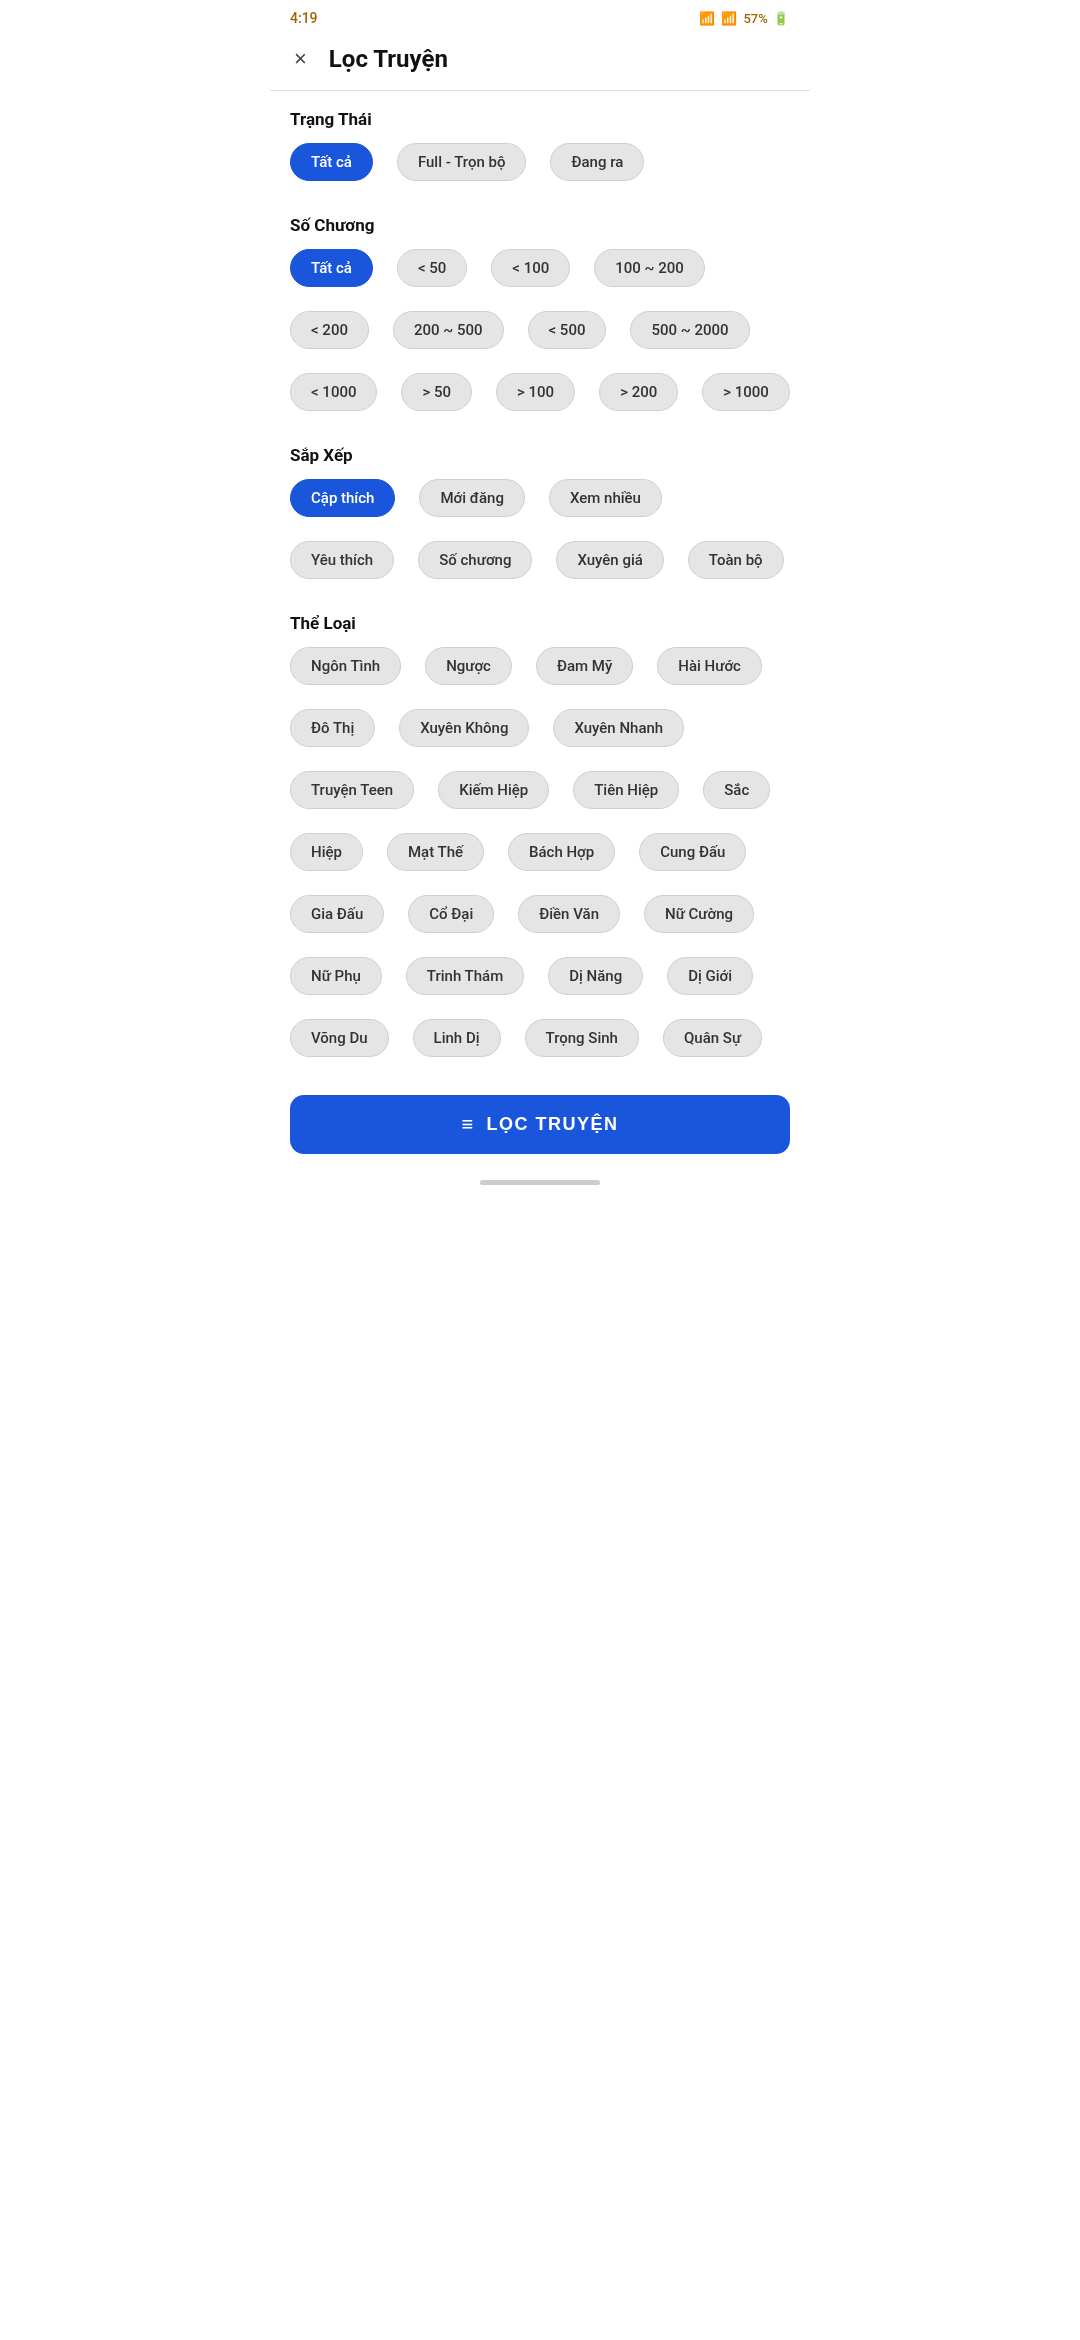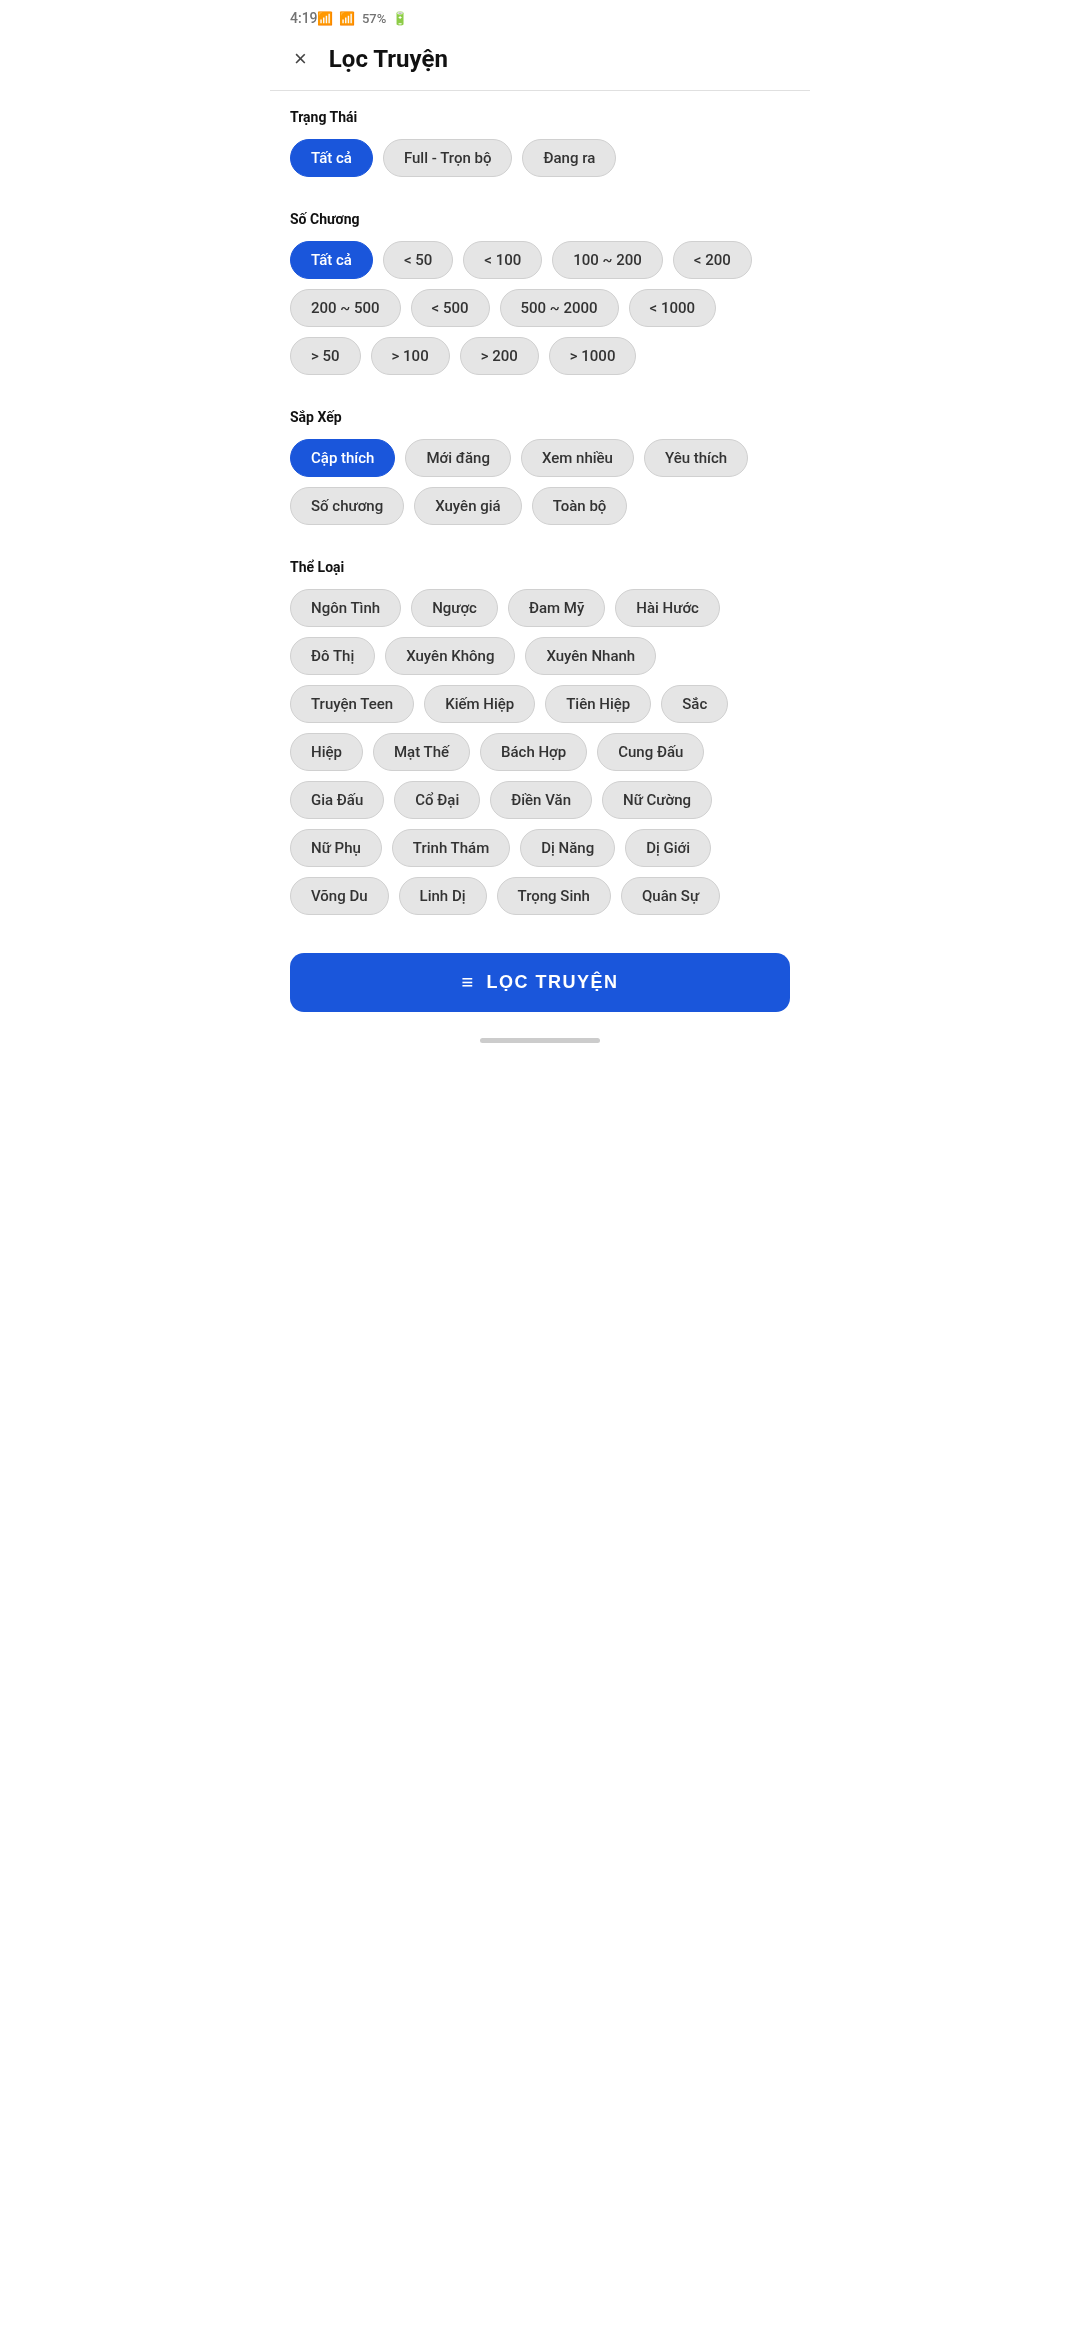--- a/index.html
+++ b/index.html
@@ -6,26 +6,26 @@
     * { box-sizing: border-box; margin: 0; padding: 0; }
     body {
       font-family: 'Roboto', Arial, sans-serif;
       background: #fff;
       max-width: 540px;
       margin: 0 auto;
       min-height: 100vh;
     }
     .status-bar {
       display: flex;
-      justify-content: flex-start;
+      justify-content: space-between;
       align-items: center;
       padding: 10px 20px 6px;
       font-size: 14px;
       font-weight: 500;
-      color: #737373;
+      color: #a16207;
     }
     .status-right {
       display: flex;
       align-items: center;
       gap: 6px;
       font-size: 13px;
     }
     .header {
       display: flex;
       align-items: center;
@@ -43,29 +43,29 @@
     }
     .header-title {
       font-size: 24px;
       font-weight: 700;
       color: #111;
     }
     .section {
       padding: 18px 20px 6px;
     }
     .section-label {
-      font-size: 14px;
+      font-size: 17px;
       font-weight: 700;
       color: #111;
       margin-bottom: 14px;
     }
     .chips {
       display: flex;
       flex-wrap: wrap;
-      gap: 10px;
+      gap: 24px;
       margin-bottom: 10px;
     }
     .chip {
       display: inline-flex;
       align-items: center;
       justify-content: center;
       border-radius: 50px;
       padding: 9px 20px;
       font-size: 15px;
       font-weight: 500;

